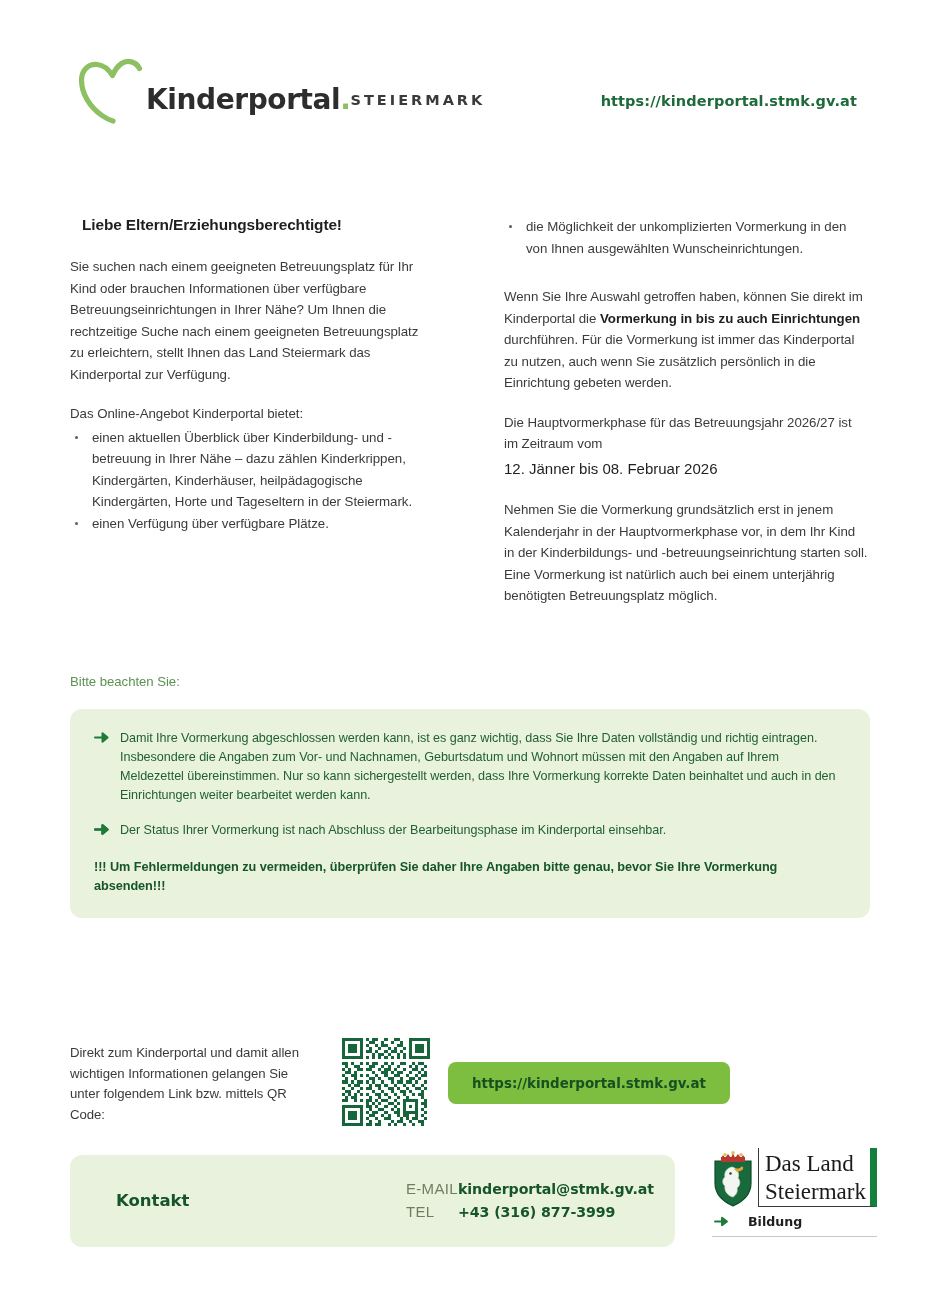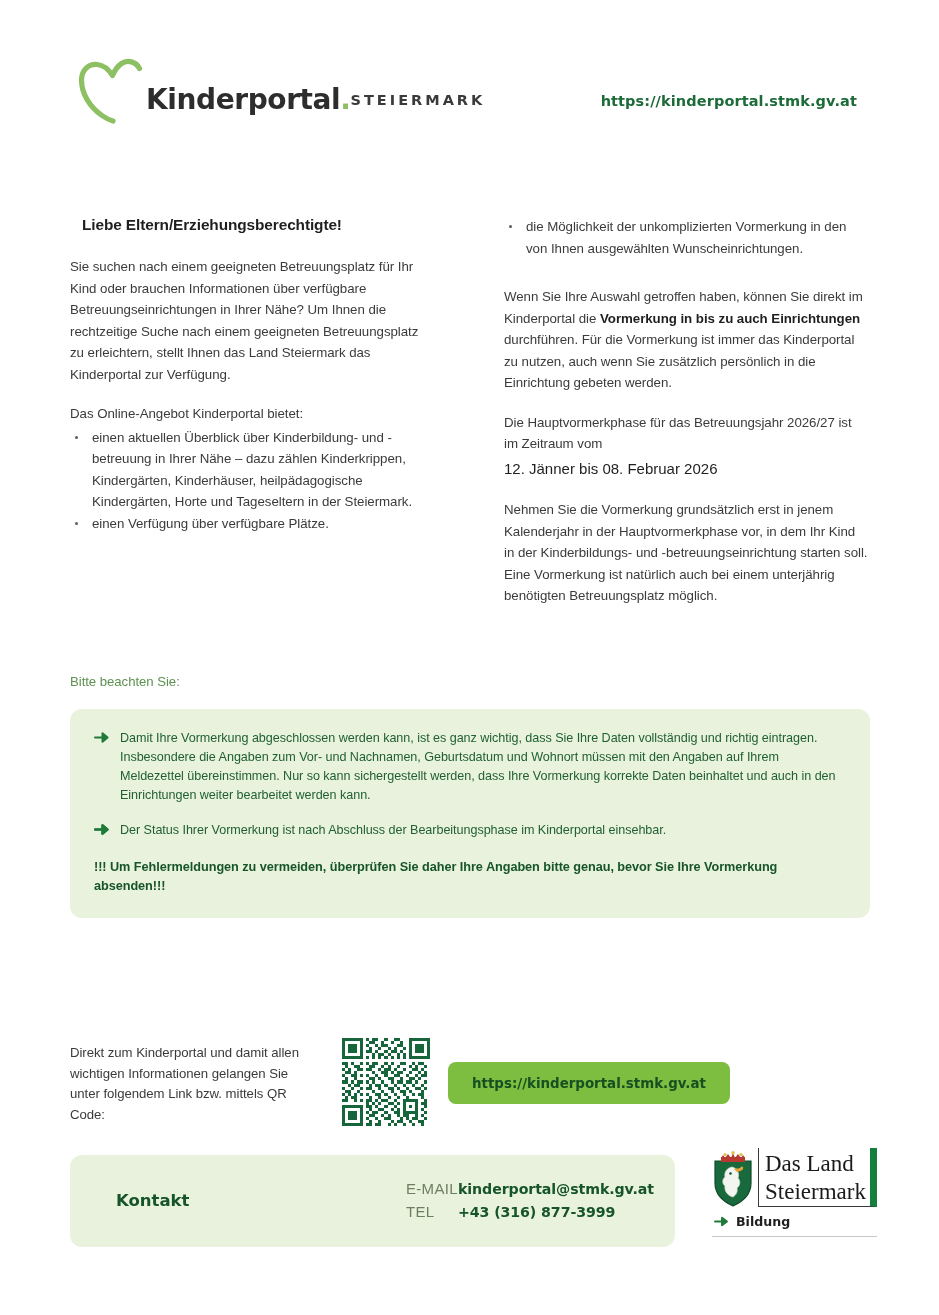--- a/index.html
+++ b/index.html
@@ -313,20 +313,21 @@
   .land-bildung {
     position: absolute;
     left: 2px;
     top: 66px;
     display: flex;
     align-items: center;
     font-family: "DejaVu Sans", sans-serif;
     font-size: 12.6px;
     font-weight: bold;
     color: #1f1f1f;
+    gap: 12px;
   }
   .bildung-arrow { margin-right: 6px; display: inline-block; }
   .land-rule {
     position: absolute;
     left: 0;
     top: 88px;
     width: 165px;
     height: 1px;
     background: #c9c9c9;
   }

